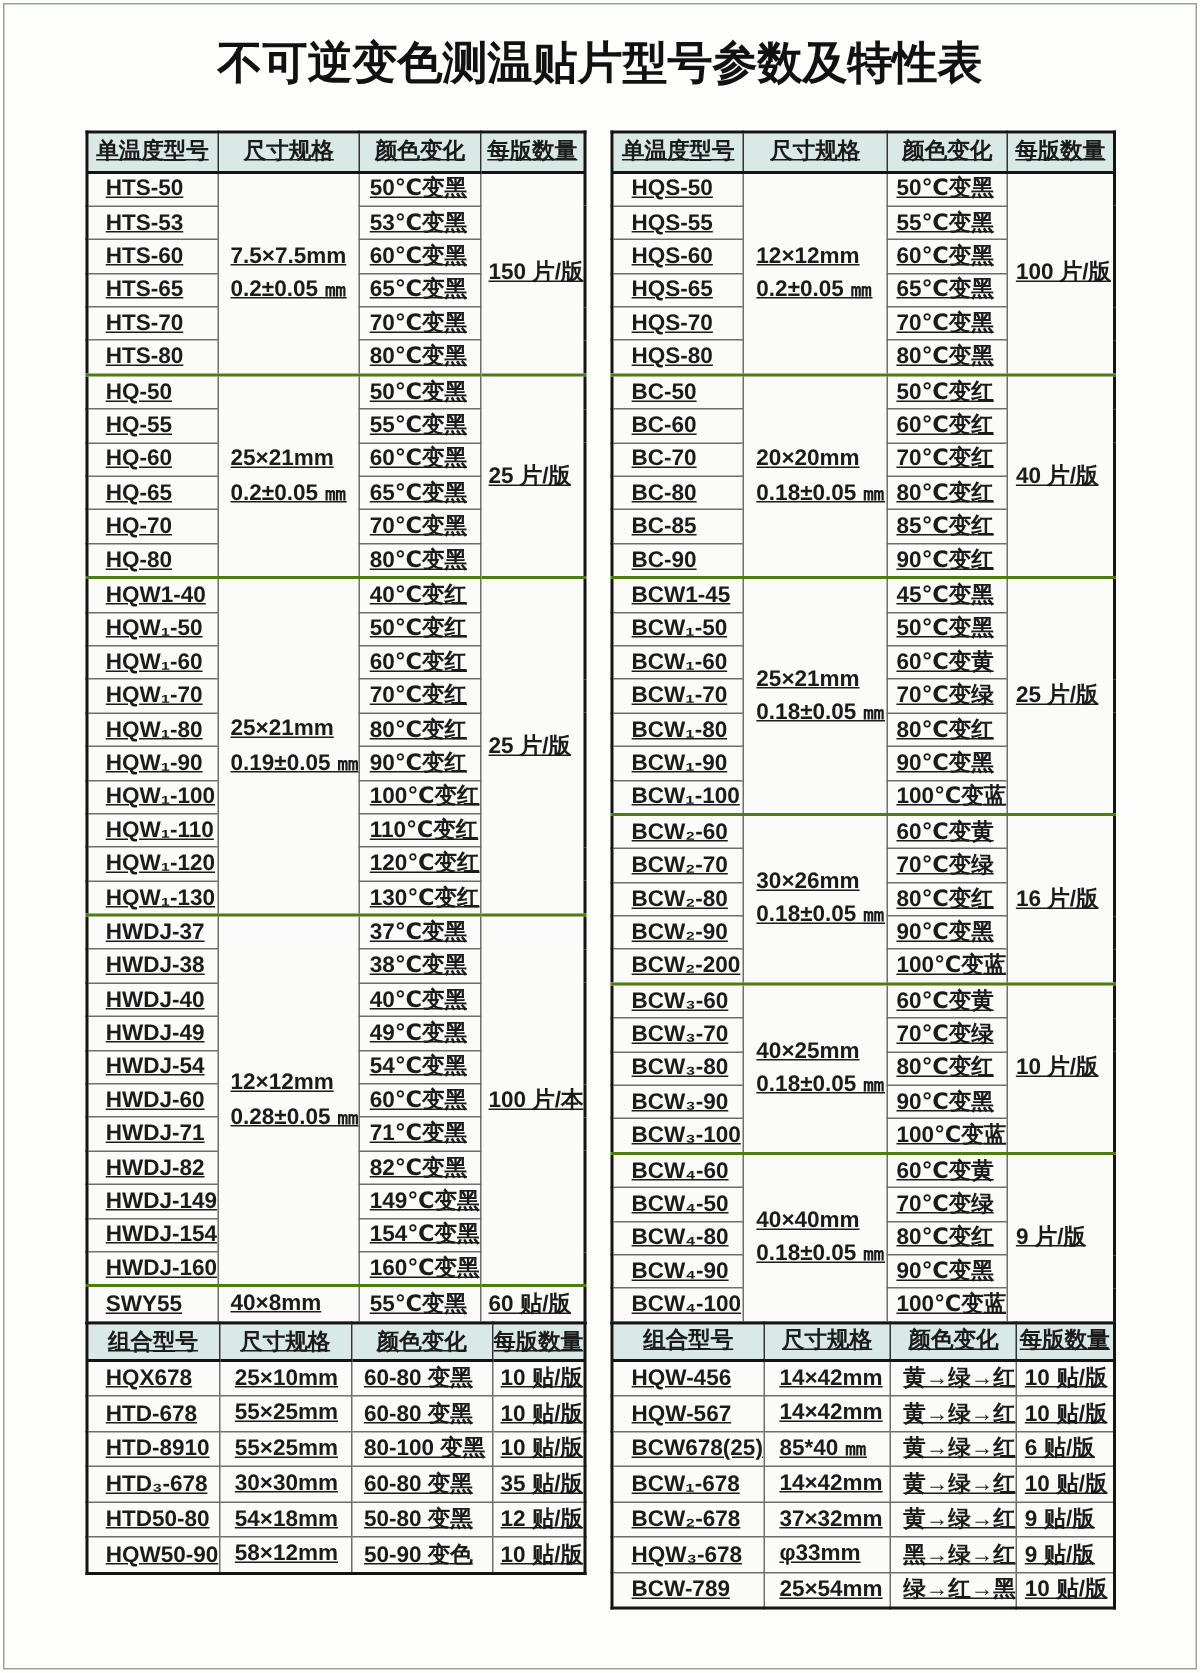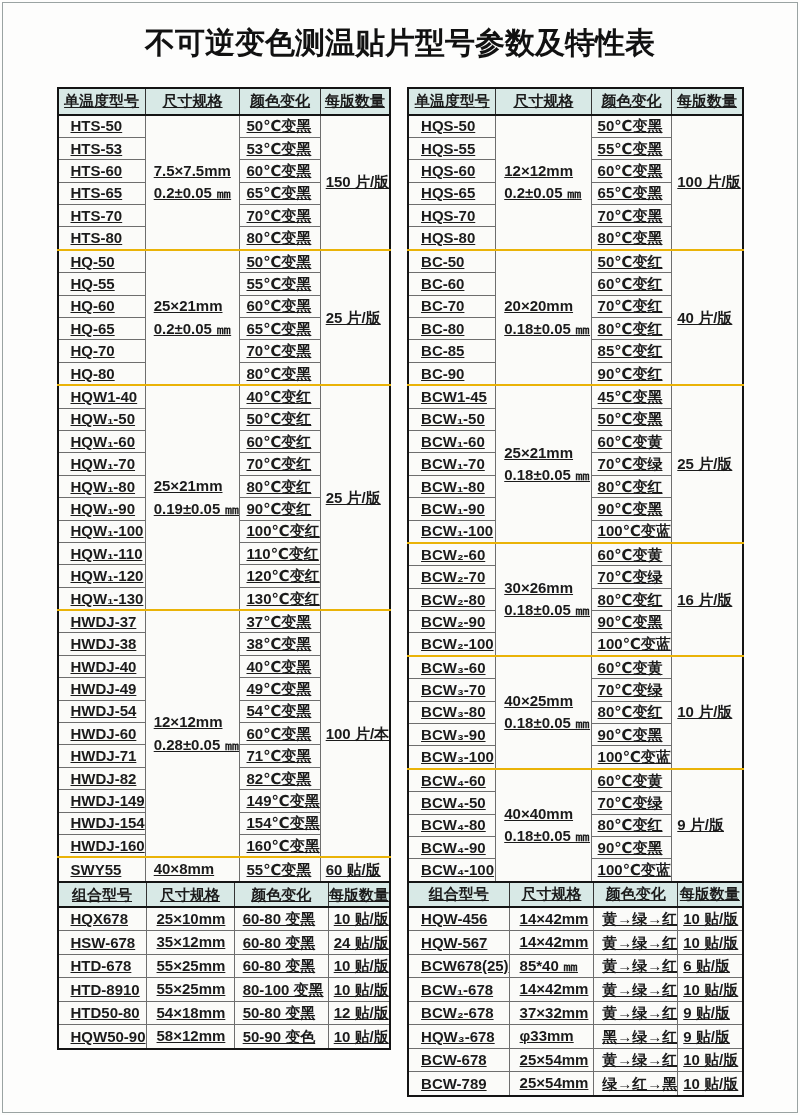--- a/index.html
+++ b/index.html
@@ -62,21 +62,21 @@
     border-bottom: 2px solid #141414;
     border-left: 1px solid #333;
     border-right: 1px solid #333;
     text-align: center;
     height: 25px;
     font-size: 15px;
   }
   .single td { height: 21.4px; }
   .combo th { height: 23px; }
   .combo td { height: 21.3px; }
-  tr.sec-start td { border-top: 2px solid #eab308; }
+  tr.sec-start td { border-top: 2px solid #4d7c0f; }
   td.c-model { padding-left: 12px; }
   td.c-size  { padding-left: 8px; line-height: 1.5; }
   td.c-color { padding-left: 6px; }
   td.c-qty   { padding-left: 5px; margin-left: 32px; }
   .combo td.c-size { padding-left: 10px; margin-top: 20px; }
   .combo td.c-color { padding-left: 8px; margin-left: 23px; }
 </style>
 </head>
 <body>
 
@@ -280,36 +280,36 @@
           </tr>
         </thead>
         <tbody>
           <tr>
             <td class="c-model">HQX678</td>
             <td class="c-size">25×10mm</td>
             <td class="c-color">60-80 变黑</td>
             <td class="c-qty">10 贴/版</td>
           </tr>
           <tr>
-            <td class="c-model">HSW-678</td>
-            <td class="c-size">35×12mm</td>
-            <td class="c-color">60-80 变黑</td>
-            <td class="c-qty">24 贴/版</td>
-          </tr>
-          <tr>
             <td class="c-model">HTD-678</td>
             <td class="c-size">55×25mm</td>
             <td class="c-color">60-80 变黑</td>
             <td class="c-qty">10 贴/版</td>
           </tr>
           <tr>
             <td class="c-model">HTD-8910</td>
             <td class="c-size">55×25mm</td>
             <td class="c-color">80-100 变黑</td>
             <td class="c-qty">10 贴/版</td>
+          </tr>
+          <tr>
+            <td class="c-model">HTD₃-678</td>
+            <td class="c-size">30×30mm</td>
+            <td class="c-color">60-80 变黑</td>
+            <td class="c-qty">35 贴/版</td>
           </tr>
           <tr>
             <td class="c-model">HTD50-80</td>
             <td class="c-size">54×18mm</td>
             <td class="c-color">50-80 变黑</td>
             <td class="c-qty">12 贴/版</td>
           </tr>
           <tr>
             <td class="c-model">HQW50-90</td>
             <td class="c-size">58×12mm</td>
@@ -442,21 +442,21 @@
           </tr>
           <tr>
             <td class="c-model">BCW₂-80</td>
             <td class="c-color">80℃变红</td>
           </tr>
           <tr>
             <td class="c-model">BCW₂-90</td>
             <td class="c-color">90℃变黑</td>
           </tr>
           <tr>
-            <td class="c-model">BCW₂-100</td>
+            <td class="c-model">BCW₂-200</td>
             <td class="c-color">100℃变蓝</td>
           </tr>
           <tr class="sec-start">
             <td class="c-model">BCW₃-60</td>
             <td class="c-size" rowspan="5">
               <div>40×25mm</div>
               <div>0.18±0.05 ㎜</div>
             </td>
             <td class="c-color">60℃变黄</td>
             <td class="c-qty" rowspan="5">10 片/版</td>
@@ -550,26 +550,20 @@
             <td class="c-color">黄→绿→红</td>
             <td class="c-qty">9 贴/版</td>
           </tr>
           <tr>
             <td class="c-model">HQW₃-678</td>
             <td class="c-size">φ33mm</td>
             <td class="c-color">黑→绿→红</td>
             <td class="c-qty">9 贴/版</td>
           </tr>
           <tr>
-            <td class="c-model">BCW-678</td>
-            <td class="c-size">25×54mm</td>
-            <td class="c-color">黄→绿→红</td>
-            <td class="c-qty">10 贴/版</td>
-          </tr>
-          <tr>
             <td class="c-model">BCW-789</td>
             <td class="c-size">25×54mm</td>
             <td class="c-color">绿→红→黑</td>
             <td class="c-qty">10 贴/版</td>
           </tr>
         </tbody>
       </table>
   </div>
 </div>
 

